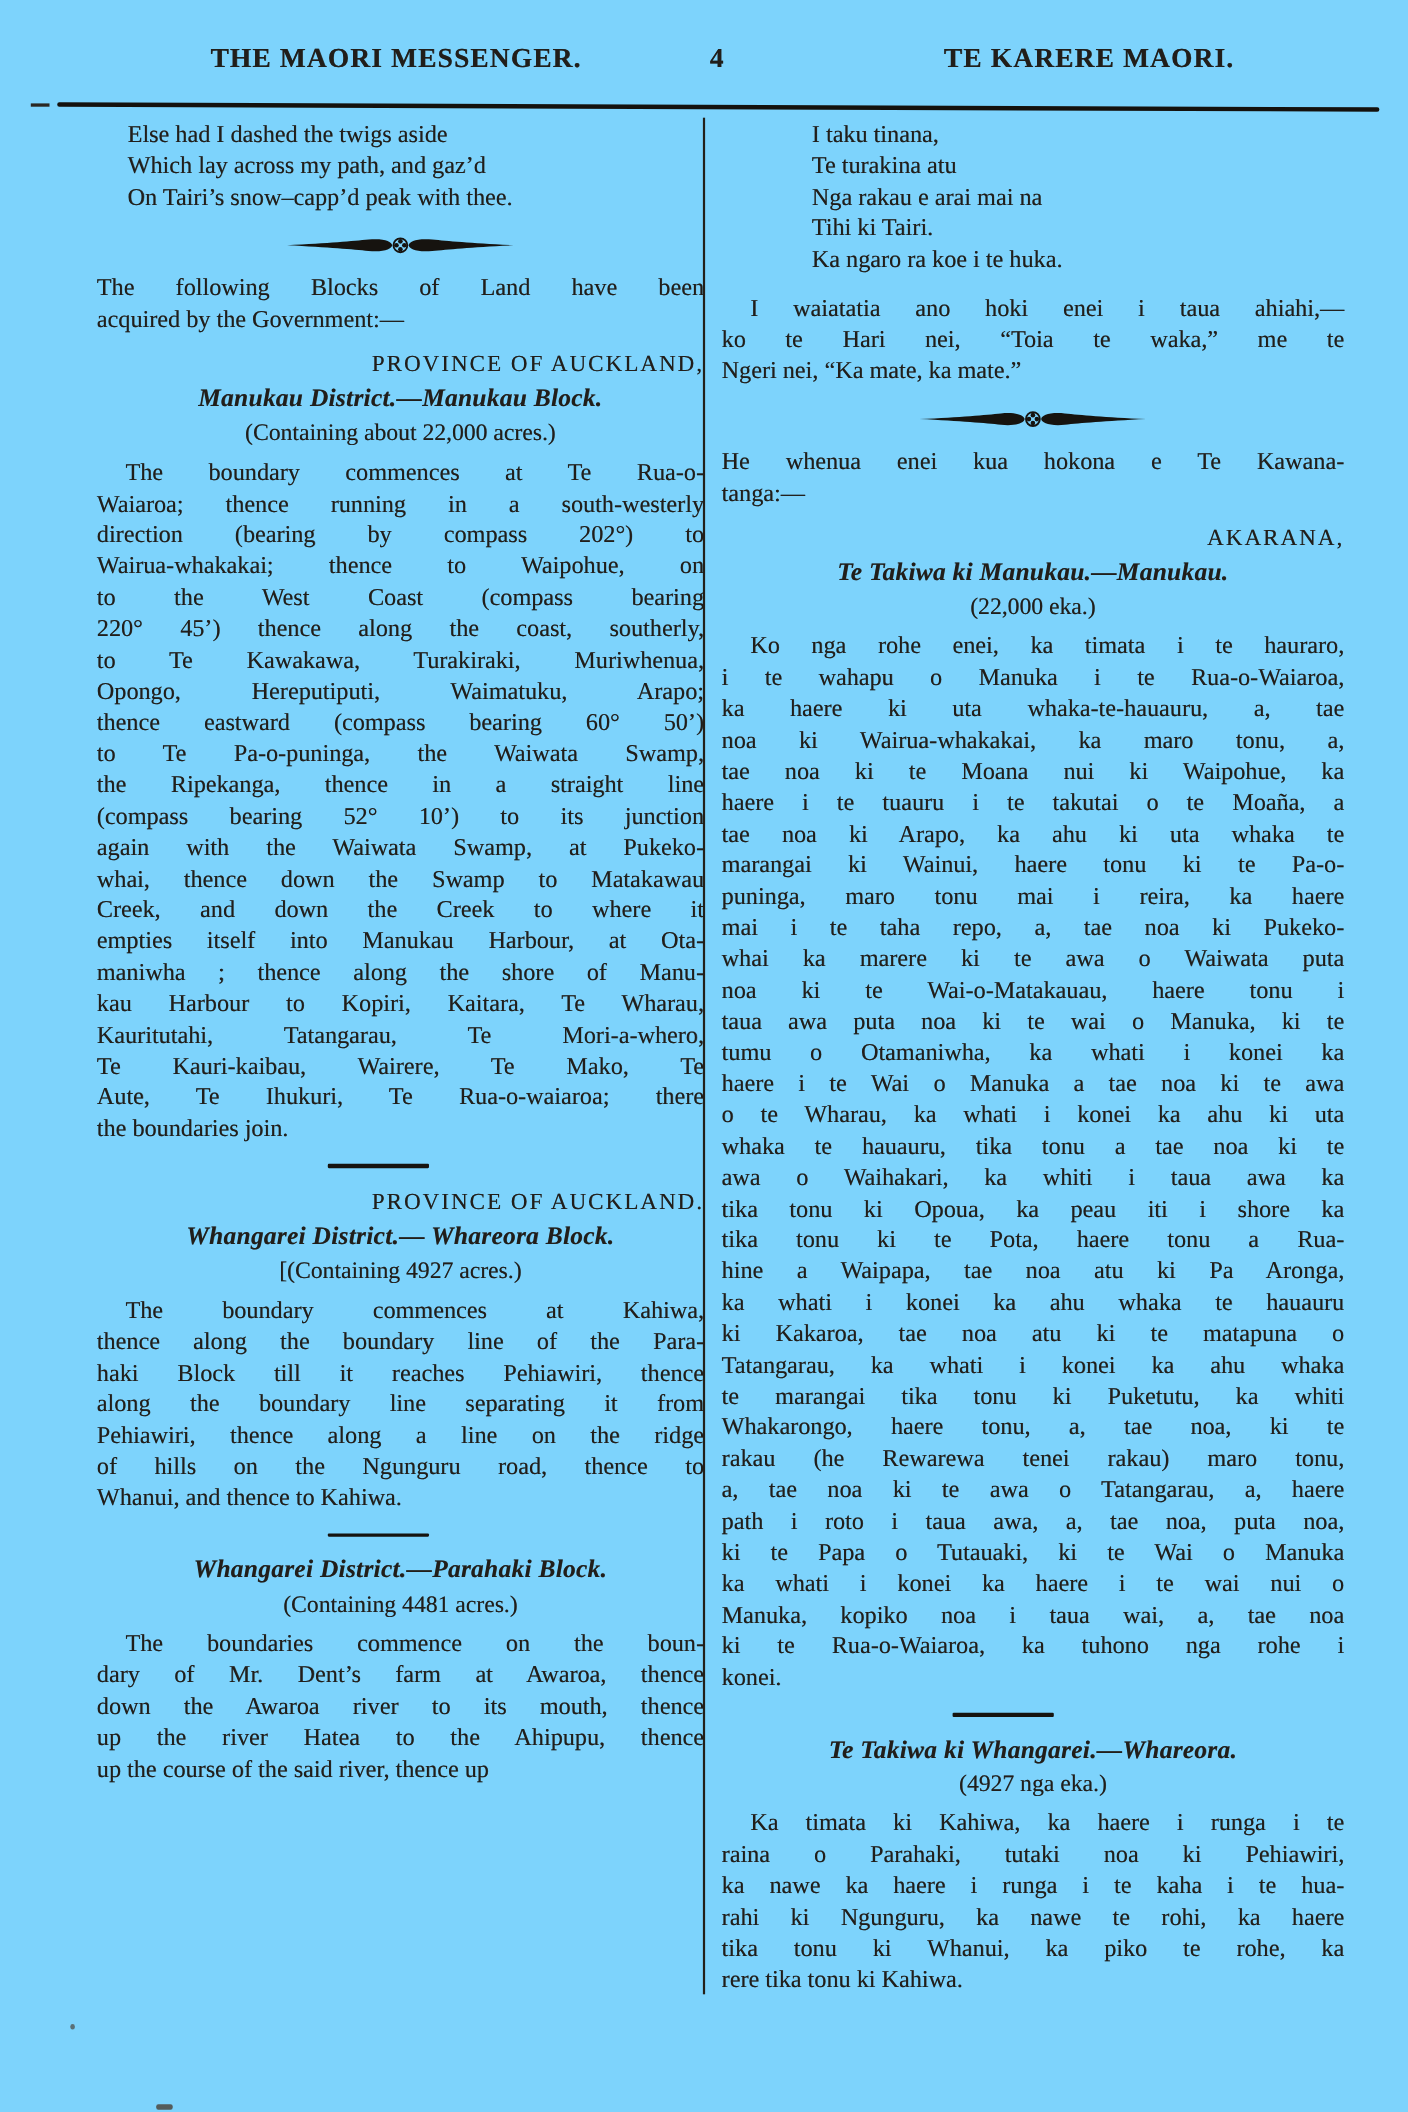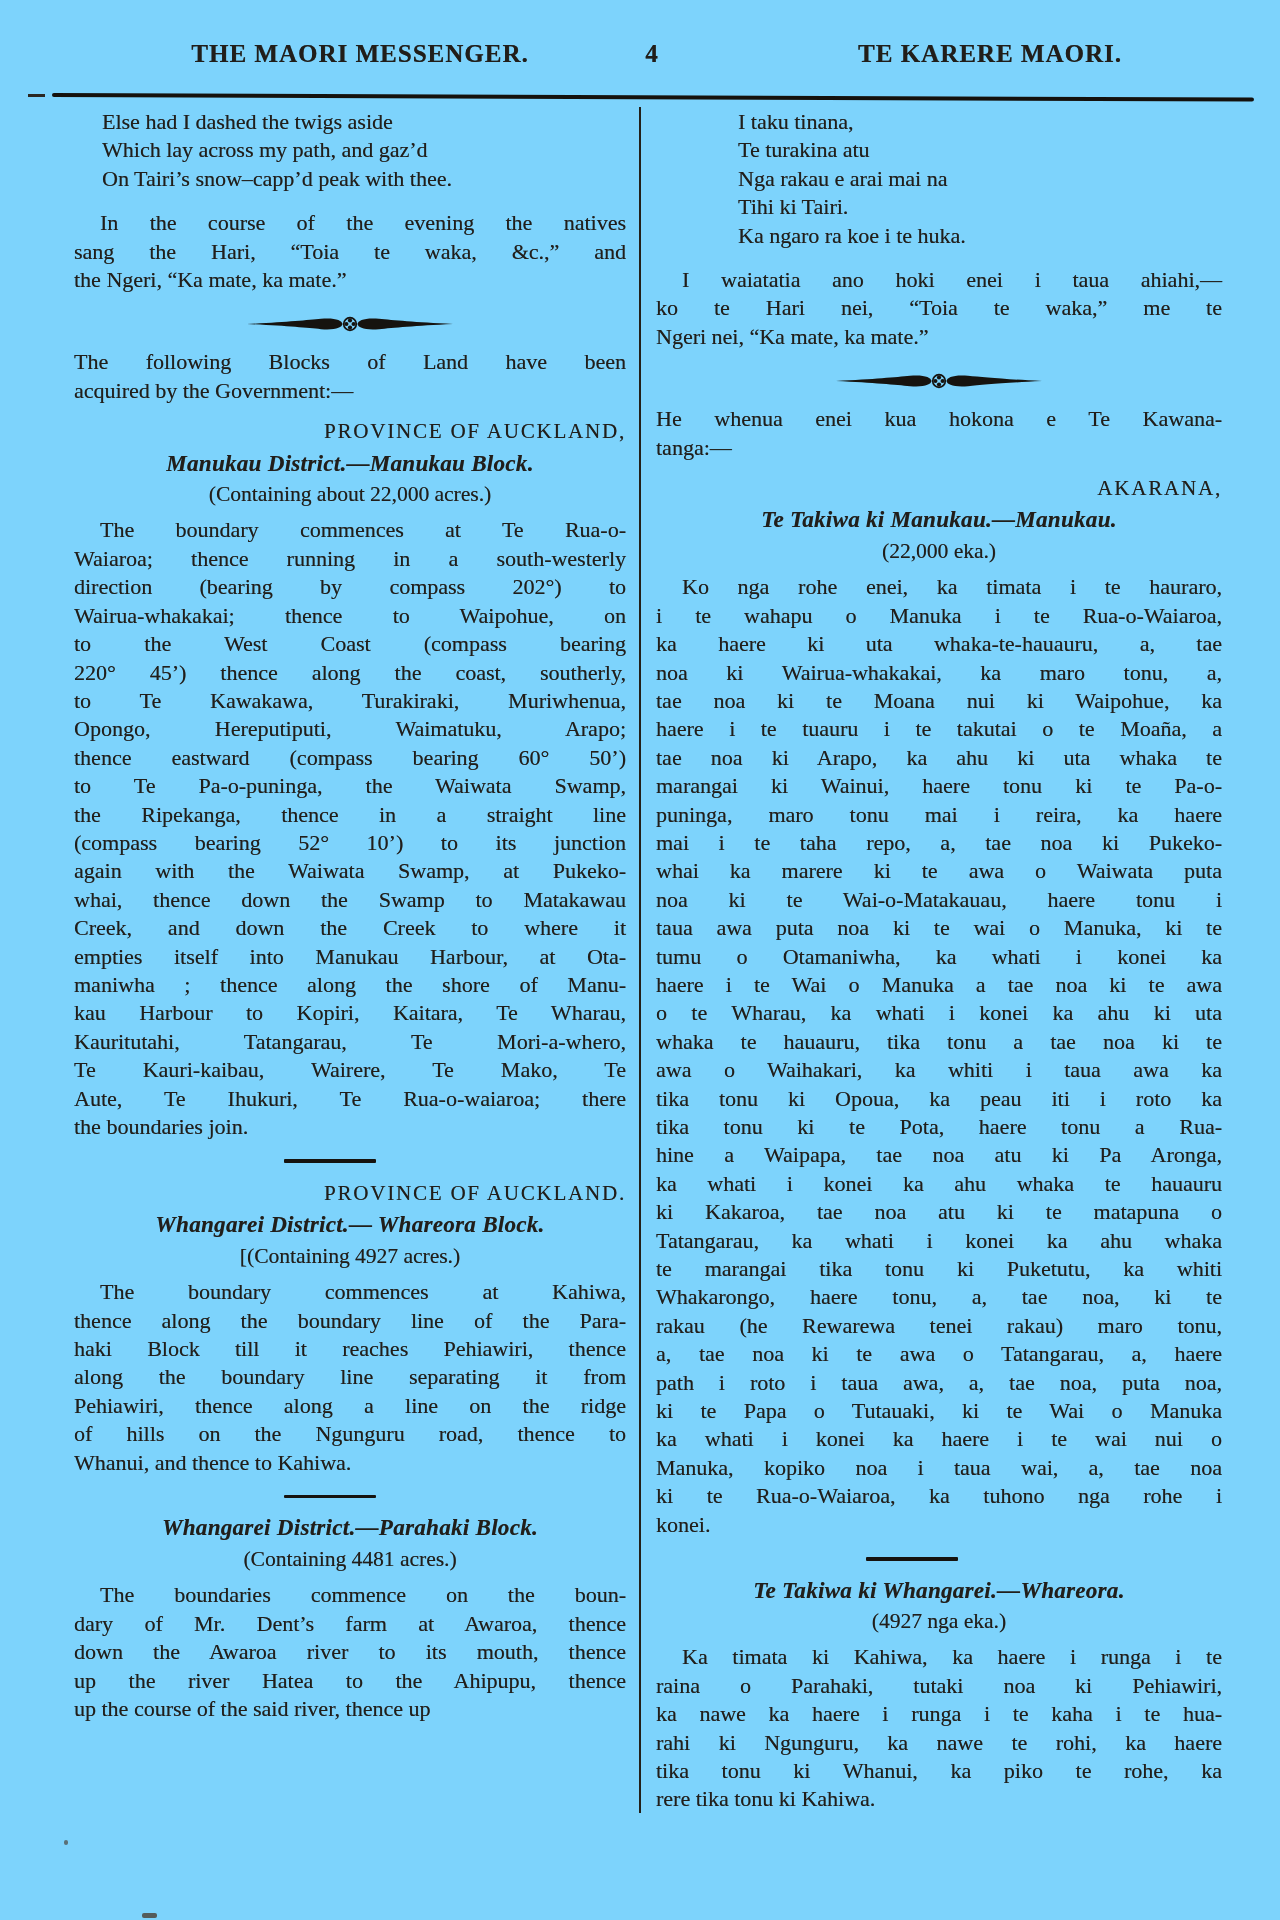--- a/index.html
+++ b/index.html
@@ -15,21 +15,21 @@
   .mast-right{left:810px;width:360px;}
 
   .head-rule-dash{position:absolute;left:28px;top:94px;width:17px;height:3px;background:#2a2722;}
   .head-rule{position:absolute;left:52px;top:93px;width:1202px;height:3.5px;background:#14110d;
              transform:rotate(0.22deg);transform-origin:left center;border-radius:2px;}
   .col-divider{position:absolute;left:639px;top:107px;width:2px;height:1706px;background:#232019;}
 
   
   .col{position:absolute;top:106px;font-size:22px;line-height:28.4px;
        text-shadow:0.25px 0 0.5px rgba(33,30,26,.55);}
-  .col-left{left:74px;width:552px;}
+  .col-left{left:88px;width:552px;}
   .col-right{left:656px;width:566px;}
 
   .pline{text-align:left;white-space:nowrap;}
   .jline{text-align:justify;text-align-last:justify;}
   .jline.last{text-align-last:left;}
   .para{margin:0 0 12px 0;}
   .para .jline:first-child{text-indent:26px;}
   .noindent .jline:first-child{text-indent:0;}
   .poem{margin:2px 0 16px 28px;}
   .col-right .poem{margin-left:82px;}
@@ -60,25 +60,20 @@
   <div class="head-rule"></div>
   <div class="col-divider"></div>
 
   <section class="col col-left">
     <div class="poem">
         <div class="pline">Else had I dashed the twigs aside</div>
         <div class="pline">Which lay across my path, and gaz’d</div>
         <div class="pline last">On Tairi’s snow–capp’d peak with thee.</div>
       </div>
 
-    <div class="para">
-        <div class="jline">In the course of the evening the natives</div>
-        <div class="jline">sang the Hari, “Toia te waka, &amp;c.,” and</div>
-        <div class="jline last">the Ngeri, “Ka mate, ka mate.”</div>
-      </div>
 
     <div class="ornament">
       <svg width="210" height="16" viewBox="0 0 210 16">
         <path d="M2 8 C40 6.2 62 4.2 76 2.8 C90 1.6 97 4.4 97.5 8 C97 11.6 90 14.4 76 13.2 C62 11.8 40 9.8 2 8 Z" fill="#16130f"></path>
         <circle cx="105" cy="8" r="6.3" fill="none" stroke="#16130f" stroke-width="1.7"></circle>
         <circle cx="105" cy="4.4" r="2.1" fill="#16130f"></circle>
           <circle cx="105" cy="11.6" r="2.1" fill="#16130f"></circle>
         <circle cx="101.4" cy="8" r="2.1" fill="#16130f"></circle>
           <circle cx="108.6" cy="8" r="2.1" fill="#16130f"></circle>
         <path d="M208 8 C170 6.2 148 4.2 134 2.8 C120 1.6 113 4.4 112.5 8 C113 11.6 120 14.4 134 13.2 C148 11.8 170 9.8 208 8 Z" fill="#16130f"></path>
@@ -197,21 +192,21 @@
         <div class="jline">puninga, maro tonu mai i reira, ka haere</div>
         <div class="jline">mai i te taha repo, a, tae noa ki Pukeko-</div>
         <div class="jline">whai ka marere ki te awa o Waiwata puta</div>
         <div class="jline">noa ki te Wai-o-Matakauau, haere tonu i</div>
         <div class="jline">taua awa puta noa ki te wai o Manuka, ki te</div>
         <div class="jline">tumu o Otamaniwha, ka whati i konei ka</div>
         <div class="jline">haere i te Wai o Manuka a tae noa ki te awa</div>
         <div class="jline">o te Wharau, ka whati i konei ka ahu ki uta</div>
         <div class="jline">whaka te hauauru, tika tonu a tae noa ki te</div>
         <div class="jline">awa o Waihakari, ka whiti i taua awa ka</div>
-        <div class="jline">tika tonu ki Opoua, ka peau iti i roto ka</div>
+        <div class="jline">tika tonu ki Opoua, ka peau iti i shore ka</div>
         <div class="jline">tika tonu ki te Pota, haere tonu a Rua-</div>
         <div class="jline">hine a Waipapa, tae noa atu ki Pa Aronga,</div>
         <div class="jline">ka whati i konei ka ahu whaka te hauauru</div>
         <div class="jline">ki Kakaroa, tae noa atu ki te matapuna o</div>
         <div class="jline">Tatangarau, ka whati i konei ka ahu whaka</div>
         <div class="jline">te marangai tika tonu ki Puketutu, ka whiti</div>
         <div class="jline">Whakarongo, haere tonu, a, tae noa, ki te</div>
         <div class="jline">rakau (he Rewarewa tenei rakau) maro tonu,</div>
         <div class="jline">a, tae noa ki te awa o Tatangarau, a, haere</div>
         <div class="jline">path i roto i taua awa, a, tae noa, puta noa,</div>

